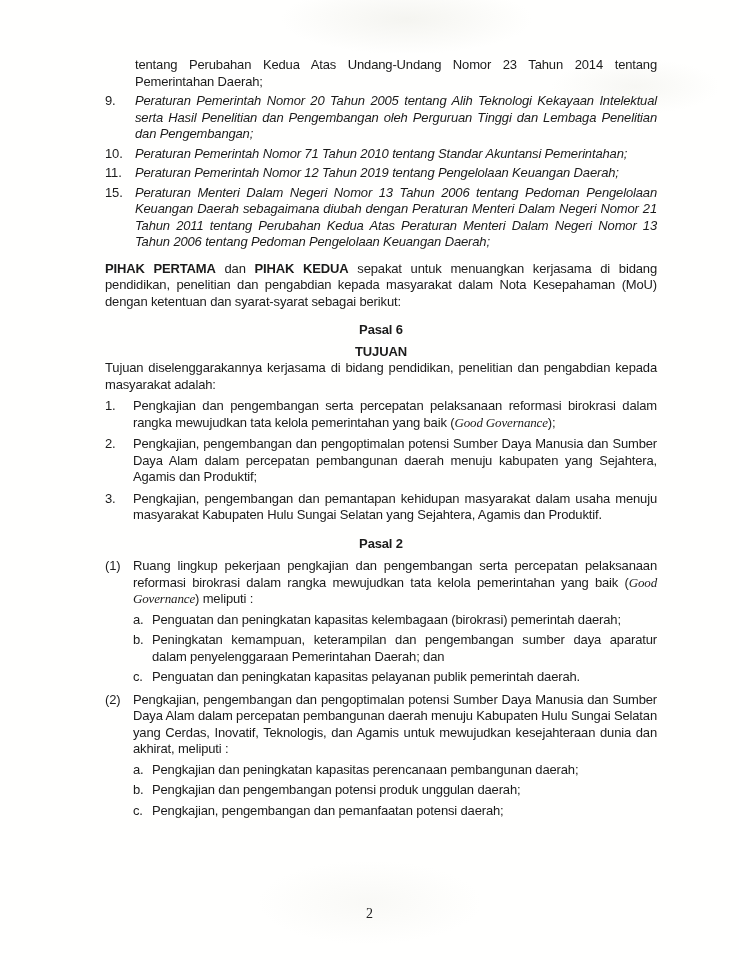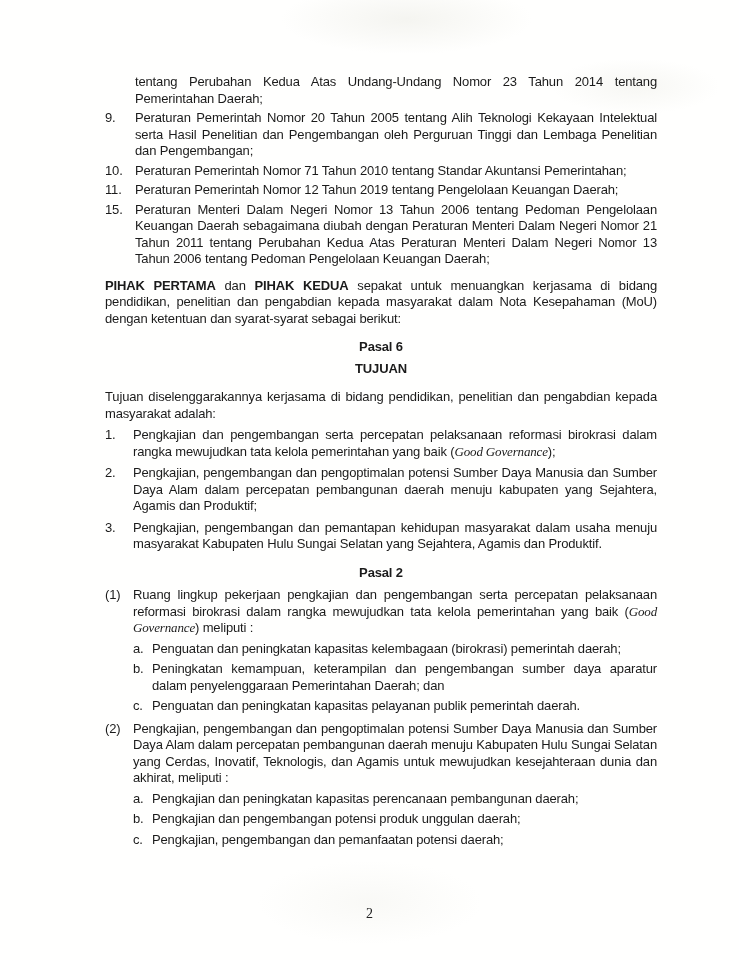--- a/index.html
+++ b/index.html
@@ -14,37 +14,37 @@
       #fffffe;
     font-family:"Liberation Sans","DejaVu Sans",sans-serif;
     font-size:13px;
     line-height:16.5px;
     color:#1b1b1b;
     letter-spacing:-0.15px;
     overflow:hidden;
   }
   .content{
     position:absolute;
-    left:105px; top:74px;
+    left:105px; top:57px;
     width:552px;
   }
   .just{text-align:justify;}
   .li{display:flex;margin-top:3px;}
   .li .num{flex:none;width:30px;}
-  .li .txt{flex:1;}
+  .li .txt{flex:1;font-style:italic;}
   .hang-indent{margin-left:30px;}
   .para{margin:10px 0 0 0;}
   .b{font-weight:bold;}
   .h{
     text-align:center;
     font-weight:bold;
     margin-top:12px;
   }
   .h.sub-h{margin-top:5px;}
-  .intro{margin-top:12px;}
+  .intro{margin-top:0;}
   .oli{display:flex;margin-top:5px;}
   .oli .num{flex:none;width:28px;}
   .oli .txt{flex:1;}
   .clause{display:flex;margin-top:6px;}
   .clause .num{flex:none;width:28px;}
   .clause .txt{flex:1;}
   .subitem{display:flex;margin-top:4px;margin-left:28px;}
   .subitem .num{flex:none;width:19px;}
   .subitem .txt{flex:1;}
   .pagenum{

